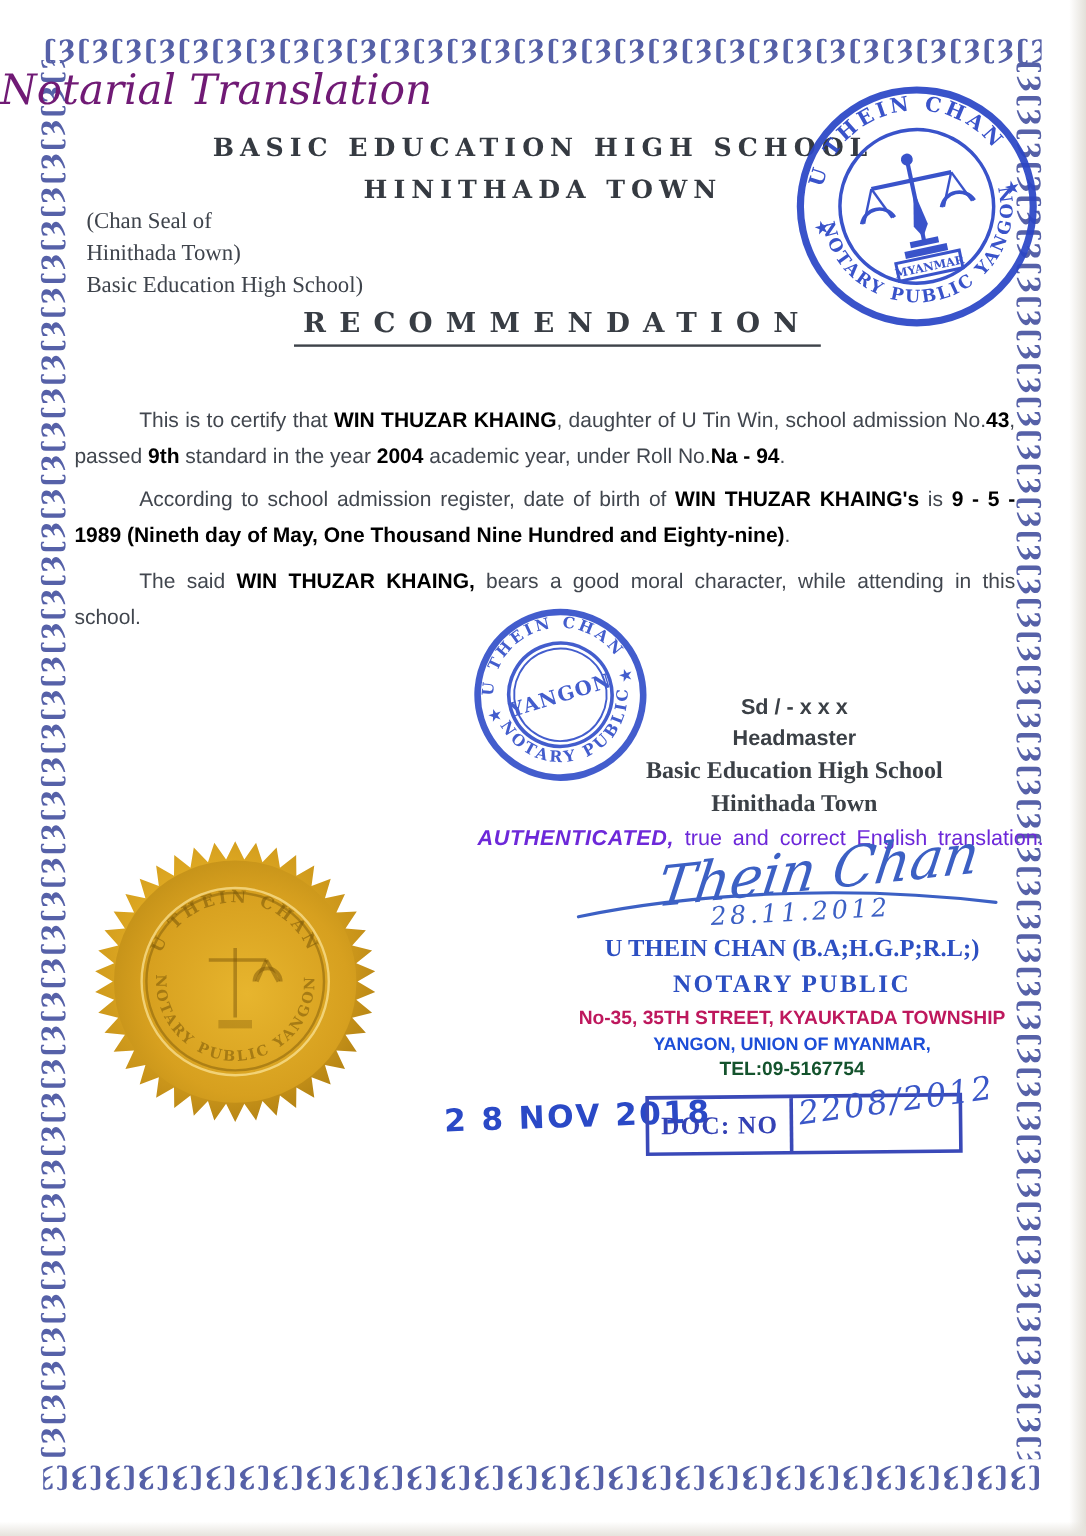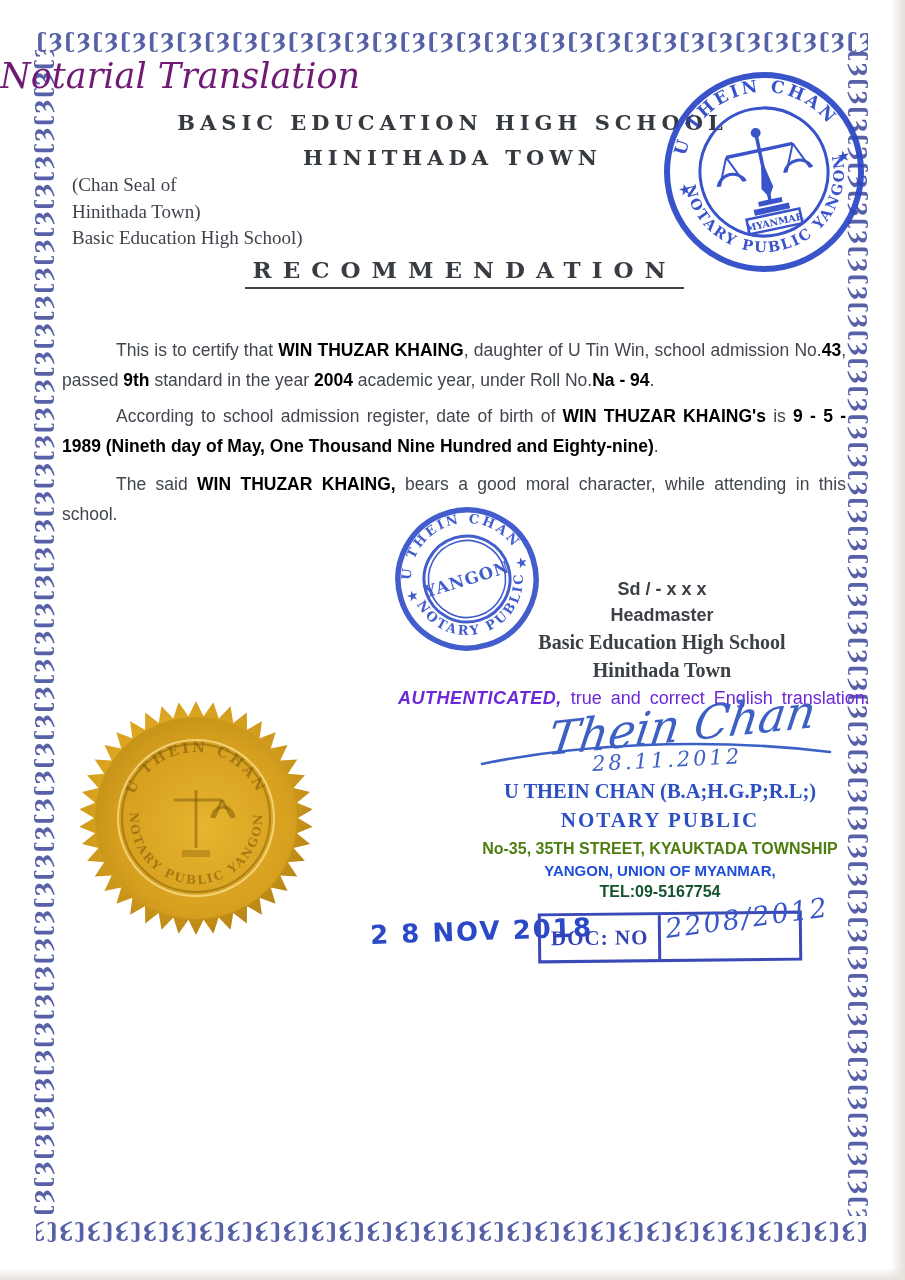--- a/index.html
+++ b/index.html
@@ -58,21 +58,21 @@
        font-style:italic;font-size:46px;color:#3c60c4;transform:rotate(-6deg) skewX(-14deg);
        white-space:nowrap;}
   .sig-swoosh{position:absolute;left:478px;top:730px;}
   .sig-date{position:absolute;left:592px;top:748px;font-family:"DejaVu Serif",serif;
        font-style:italic;font-size:21px;color:#3c60c4;transform:rotate(-3deg);letter-spacing:3px;}
 
   .notary{position:absolute;left:452px;top:780px;width:416px;text-align:center;}
   .nt1{font-family:"Liberation Serif",serif;font-weight:700;font-size:20.5px;color:#2c4fc2;}
   .nt2{font-family:"Liberation Serif",serif;font-weight:700;font-size:21px;color:#2c4fc2;
        letter-spacing:2px;margin-top:5px;}
-  .nt3{font-family:"Liberation Sans",sans-serif;font-weight:700;font-size:16px;color:#4d7c0f;margin-top:7px;}
+  .nt3{font-family:"Liberation Sans",sans-serif;font-weight:700;font-size:16px;color:#be185d;margin-top:7px;}
   .nt4{font-family:Liberation Sans, sans-serif;font-weight:700;font-size:15px;color:#1d4ed8;margin-top:4px;}
   .nt5{font-family:"Liberation Sans",sans-serif;font-weight:700;font-size:16px;color:#14532d;margin-top:4px;}
 
   .gold-seal{position:absolute;left:78px;top:700px;width:236px;height:236px;}
 
   .date-stamp{position:absolute;left:370px;top:916px;font-family:"DejaVu Sans",sans-serif;
        font-weight:700;font-size:26px;color:#2a49c6;letter-spacing:2px;transform:rotate(-2deg);
        white-space:nowrap;}
   .doc-stamp{position:absolute;left:538px;top:912px;height:44px;display:flex;align-items:stretch;
        border:3px solid #3a49b8;transform:rotate(-.6deg);background:rgba(255,255,255,0);}

